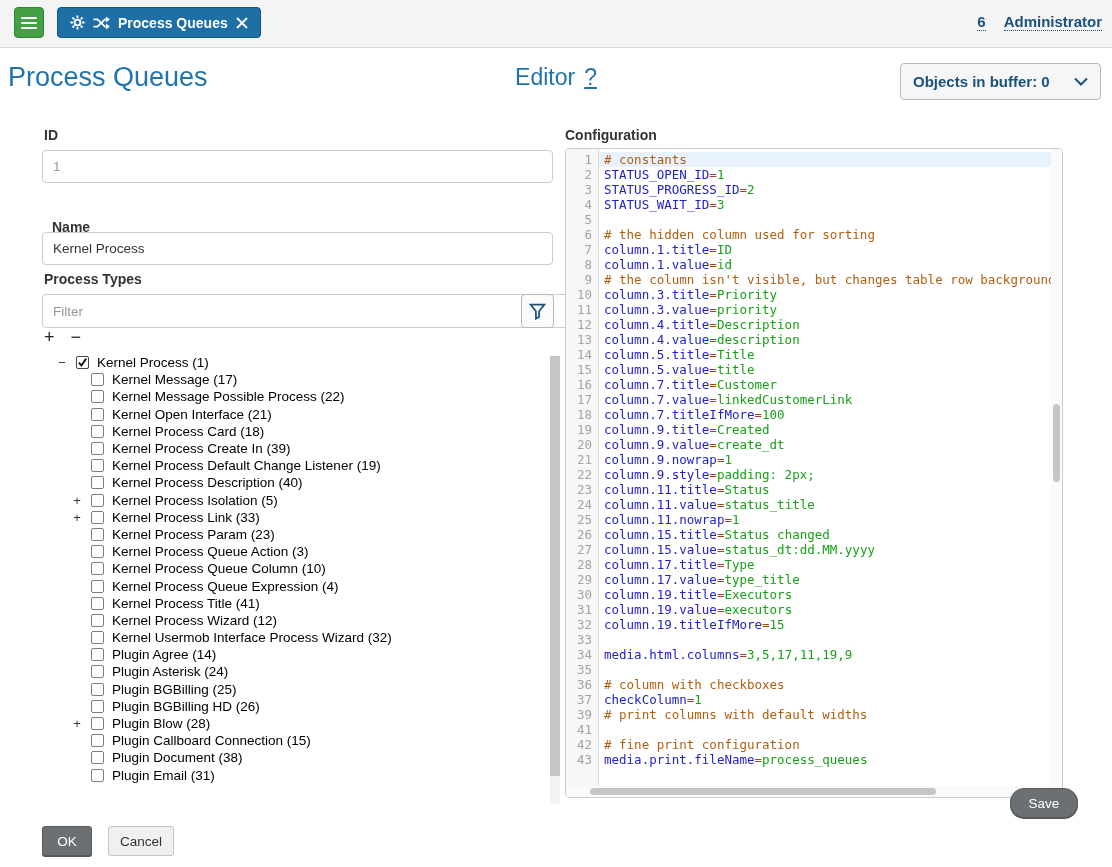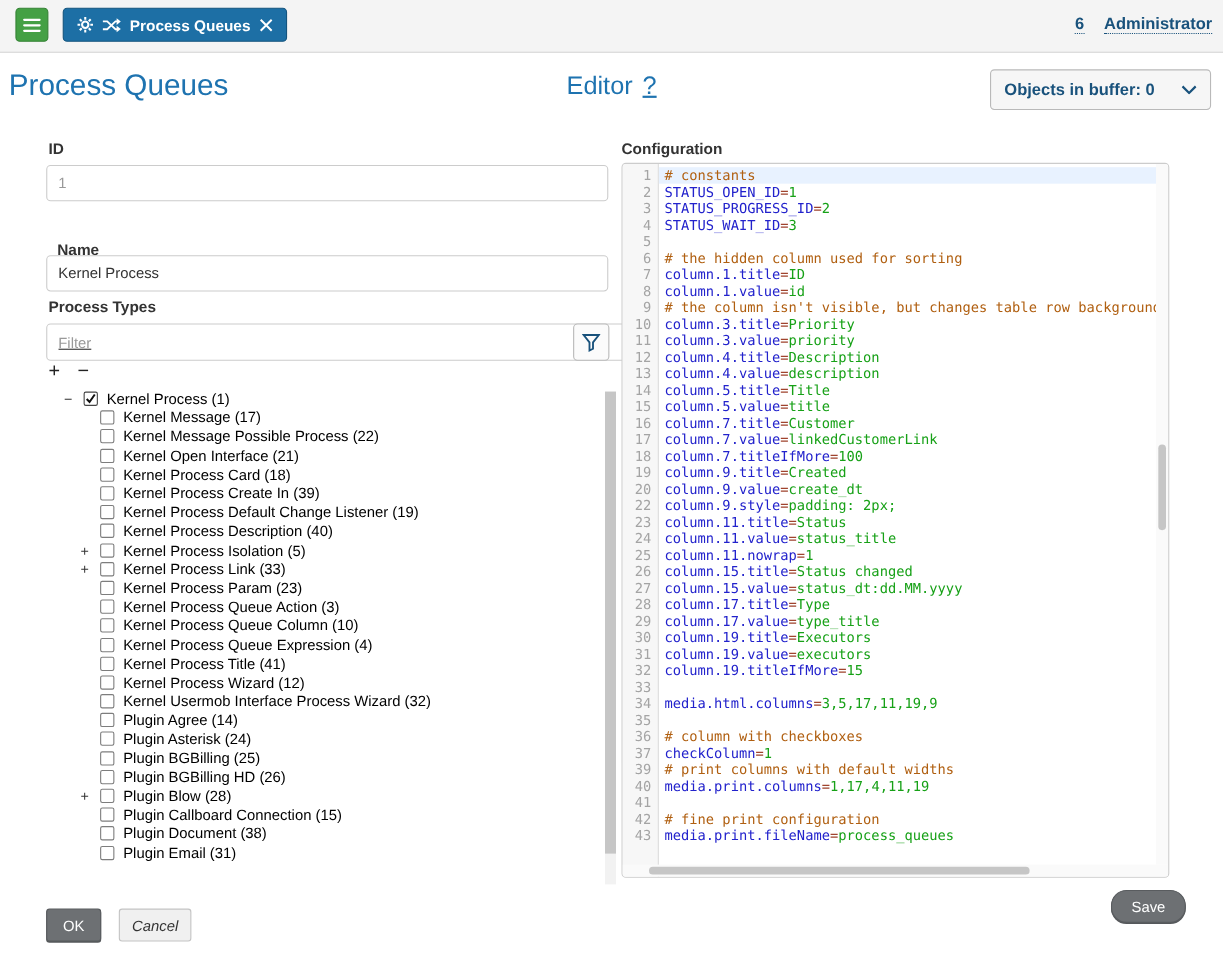--- a/index.html
+++ b/index.html
@@ -83,22 +83,22 @@
   .hscroll .thumb { position:absolute; top:2px; height:7px; left:24px; width:346px;
     background:#c6c6c6; border-radius:4px; }
   .scorner { position:absolute; right:0; bottom:0; width:11px; height:11px; background:#fafafa; }
   
   .btn { position:absolute; height:30px; border-radius:3px; font-size:13.5px;
     display:flex; align-items:center; justify-content:center; cursor:pointer;
     font-family:"Liberation Sans", sans-serif; }
   .btn-dark { background:#6d7073; color:#fff; border:1px solid #595c5f; box-shadow:0 1px 0 #55585b; }
   .btn-light { background:#f0f0f0; color:#333; border:1px solid #c3c3c3; }
   #ok-btn { left:42px; top:826px; width:50px; }
-  #cancel-btn { left:108px; top:826px; width:66px;font-style:italic; }
-  #save-btn { left:1010px; top:809px; width:68px;border-radius:14px; }
+  #cancel-btn { left:108px; top:826px; width:66px; }
+  #save-btn { left:1010px; top:788px; width:68px;border-radius:14px; }
 </style>
 </head>
 <body>
 
 <div class="topbar">
   <div class="menu-btn">
     <div class="bar"></div>
     <div class="bar"></div>
     <div class="bar"></div>
   </div>
@@ -147,21 +147,21 @@
   </span>
 </div>
 
 <div class="lbl" style="left:44px; top:127px;">ID</div>
 <input class="tinput" id="id-input" style="top: 150px;" readonly="" value="1">
 
 <div class="lbl" style="left:52px; top:199px;margin-top:20px;">Name</div>
 <input class="tinput" id="name-input" style="top: 232px;" value="Kernel Process">
 
 <div class="lbl" style="left:44px; top:271px;">Process Types</div>
-<input class="tinput" id="filter-input" style="top: 294px; width: 542px; height: 34px; text-decoration: underline;" placeholder="Filter">
+<input class="tinput" id="filter-input" style="top: 294px; width: 542px; height: 34px;" placeholder="Filter">
 <div class="filter-btn">
   <span class="icon">
     <svg width="17" height="17" viewBox="0 0 16 16">
       <path d="M1.5 1.5h13L9.5 7.8v5.4l-3 1.5V7.8z" fill="none" stroke="#19527c" stroke-width="1.6"></path>
     </svg>
   </span>
 </div>
 
 <div class="tree-controls">
   <span>+</span>
@@ -381,20 +381,24 @@
       </div>
       <div class="line">
         <span class="ln">19</span>
         <span class="code"><span class="tk-k">column.9.title</span><span class="tk-e">=</span><span class="tk-v">Created</span></span>
       </div>
       <div class="line">
         <span class="ln">20</span>
         <span class="code"><span class="tk-k">column.9.value</span><span class="tk-e">=</span><span class="tk-v">create_dt</span></span>
       </div>
       <div class="line">
+        <span class="ln">21</span>
+        <span class="code"><span class="tk-k">column.9.nowrap</span><span class="tk-e">=</span><span class="tk-v">1</span></span>
+      </div>
+      <div class="line">
         <span class="ln">22</span>
         <span class="code"><span class="tk-k">column.9.style</span><span class="tk-e">=</span><span class="tk-v">padding: 2px;</span></span>
       </div>
       <div class="line">
         <span class="ln">23</span>
         <span class="code"><span class="tk-k">column.11.title</span><span class="tk-e">=</span><span class="tk-v">Status</span></span>
       </div>
       <div class="line">
         <span class="ln">24</span>
         <span class="code"><span class="tk-k">column.11.value</span><span class="tk-e">=</span><span class="tk-v">status_title</span></span>
@@ -447,24 +451,20 @@
         <span class="ln">36</span>
         <span class="code"><span class="tk-c"># column with checkboxes</span></span>
       </div>
       <div class="line">
         <span class="ln">37</span>
         <span class="code"><span class="tk-k">checkColumn</span><span class="tk-e">=</span><span class="tk-v">1</span></span>
       </div>
       <div class="line">
         <span class="ln">39</span>
         <span class="code"><span class="tk-c"># print columns with default widths</span></span>
-      </div>
-      <div class="line">
-        <span class="ln">40</span>
-        <span class="code"><span class="tk-k">media.print.columns</span><span class="tk-e">=</span><span class="tk-v">1,17,4,11,19</span></span>
       </div>
       <div class="line">
         <span class="ln">41</span>
         <span class="code"></span>
       </div>
       <div class="line">
         <span class="ln">42</span>
         <span class="code"><span class="tk-c"># fine print configuration</span></span>
       </div>
       <div class="line">

